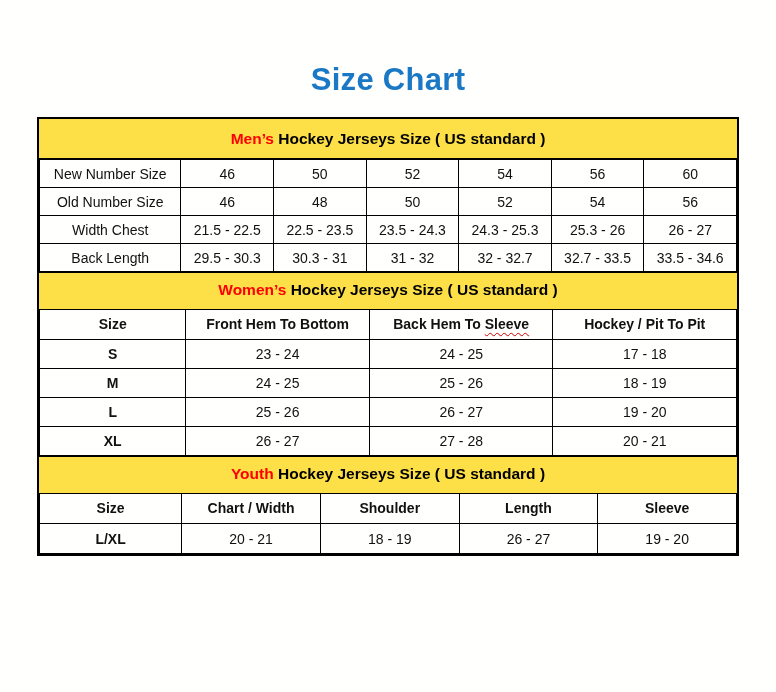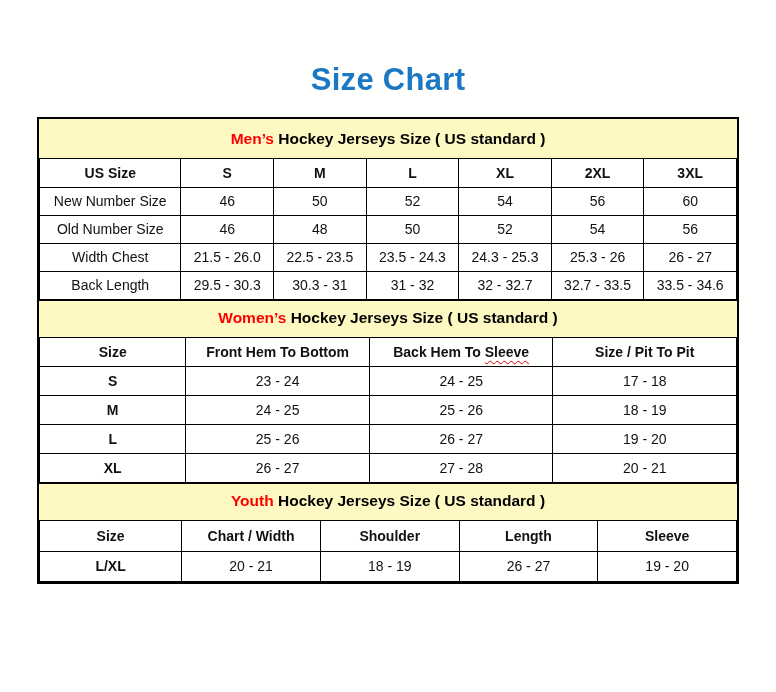--- a/index.html
+++ b/index.html
@@ -18,21 +18,21 @@
     font-weight: bold;
     color: #1b78c4;
     letter-spacing: 0.3px;
   }
   .chart {
     width: 702px;
     margin: 19px auto 0;
     border: 2px solid #000;
   }
   .band {
-    background: #fef9c3;
+    background: #fde047;
     text-align: center;
     font-weight: bold;
     font-size: 15.5px;
     color: #000;
     border-bottom: 1px solid #000;
   }
   .band + table tr:first-child th { border-top: none; }
   .band-men   { height: 40px; line-height: 40px; }
   .band-women, .band-youth { height: 38px; line-height: 34px; border-top: 1px solid #000; }
   .red { color: #ff0000; }
@@ -80,49 +80,40 @@
         <col class="c-men-label">
         <col>
         <col>
         <col>
         <col>
         <col>
         <col>
       </colgroup>
     <tbody>
       <tr>
-        <th>US Size</th>
-        <th>S</th>
-        <th>M</th>
-        <th>L</th>
-        <th>XL</th>
-        <th>2XL</th>
-        <th>3XL</th>
-      </tr>
-      <tr>
         <td>New Number Size</td>
         <td>46</td>
         <td>50</td>
         <td>52</td>
         <td>54</td>
         <td>56</td>
         <td>60</td>
       </tr>
       <tr>
         <td>Old Number Size</td>
         <td>46</td>
         <td>48</td>
         <td>50</td>
         <td>52</td>
         <td>54</td>
         <td>56</td>
       </tr>
       <tr>
         <td>Width Chest</td>
-        <td>21.5 - 26.0</td>
+        <td>21.5 - 22.5</td>
         <td>22.5 - 23.5</td>
         <td>23.5 - 24.3</td>
         <td>24.3 - 25.3</td>
         <td>25.3 - 26</td>
         <td>26 - 27</td>
       </tr>
       <tr>
         <td>Back Length</td>
         <td>29.5 - 30.3</td>
         <td>30.3 - 31</td>
@@ -141,21 +132,21 @@
         <col class="c-women-label">
         <col>
         <col>
         <col>
       </colgroup>
     <tbody>
       <tr>
         <th>Size</th>
         <th>Front Hem To Bottom</th>
         <th><span>Back Hem To </span><span class="squiggle">Sleeve</span></th>
-        <th>Size / Pit To Pit</th>
+        <th>Hockey / Pit To Pit</th>
       </tr>
       <tr>
         <td class="bold">S</td>
         <td>23 - 24</td>
         <td>24 - 25</td>
         <td>17 - 18</td>
       </tr>
       <tr>
         <td class="bold">M</td>
         <td>24 - 25</td>

